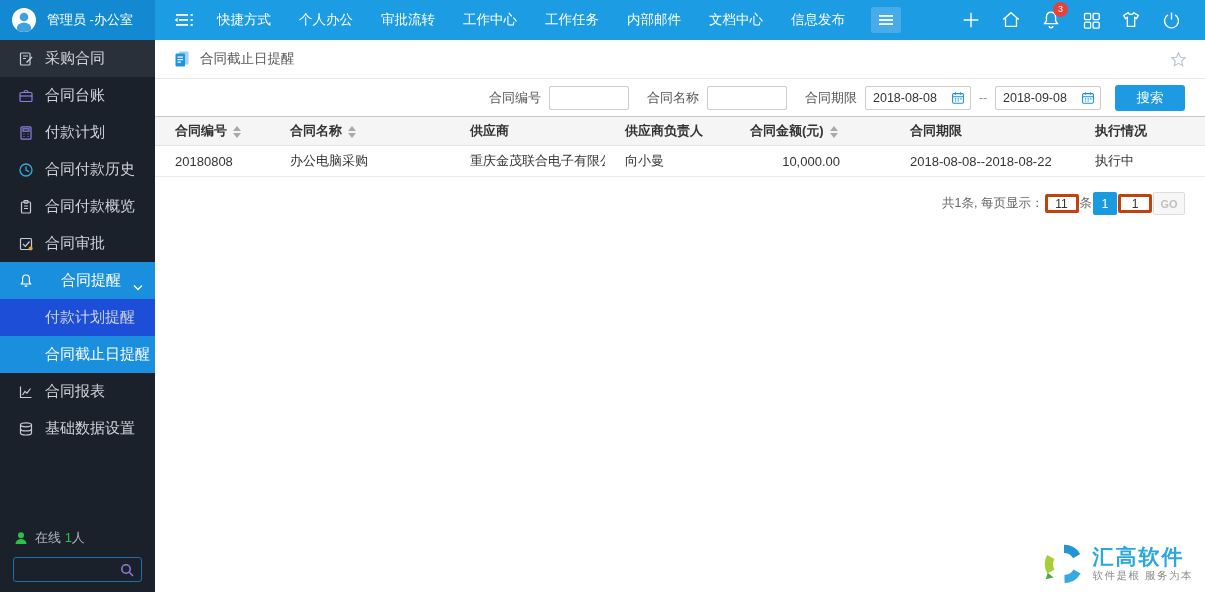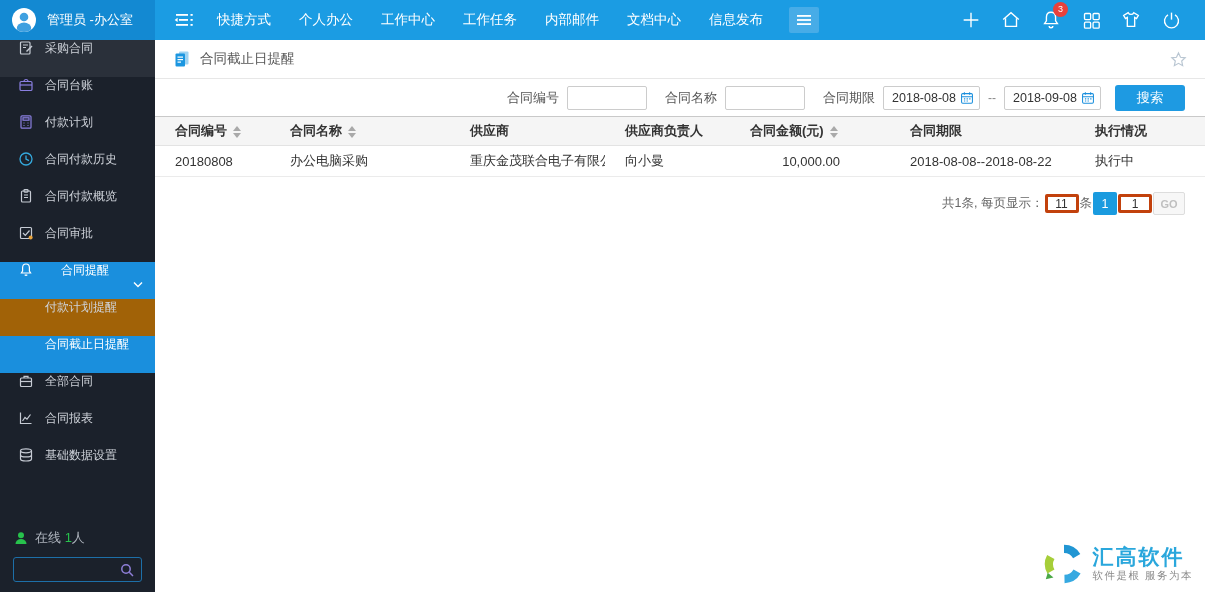--- a/index.html
+++ b/index.html
@@ -19,26 +19,26 @@
     display:flex; align-items:center; justify-content:center; cursor:pointer; }
   .top-icons { margin-left:auto; display:flex; align-items:center; padding-right:14px; }
   .tico { width:40px; height:40px; display:flex; align-items:center; justify-content:center;
     position:relative; cursor:pointer; }
   .badge { position:absolute; top:2px; right:3px; min-width:15px; height:15px; border-radius:8px;
     background:#e8413c; color:#fff; font-size:9px; line-height:15px; text-align:center; padding:0 2px; }
 
   
   .sidebar { position:absolute; top:40px; left:0; width:155px; bottom:0;
     background:#1b212b; z-index:4; }
-  .sitem { height:37px; display:flex; padding-left:17px; gap:11px;
-    color:#cfd3da; font-size:12px; cursor:pointer; position:relative; white-space:nowrap; }
+  .sitem { height:37px; display:flex; align-items:center; padding-left:17px; gap:11px;
+    color:#cfd3da; font-size:15px; cursor:pointer; position:relative; white-space:nowrap; }
   .sitem.alt { background:#2a303a; }
   .sitem.sel { background:#1a8fdd; color:#fff;gap:27px; }
   .sitem .sic { width:17px; display:flex; justify-content:center; flex:none; }
-  .sub { padding-left:45px; background:#a16207; }
+  .sub { padding-left:45px; background:#1d4ed8; }
   .chev { position:absolute; right:12px; top:15px; }
   .side-bottom { position:absolute; left:0; right:0; bottom:10px; }
   .online { display:flex; align-items:center; gap:7px; padding:0 14px; height:24px;
     color:#aeb4bd; font-size:13px; }
   .online b { color:#27c24c; font-weight:normal; }
   .sidesearch { margin:7px 13px 0; height:25px; border:1px solid #1d6fa8; border-radius:3px;
     display:flex; align-items:center; padding:0 7px; gap:4px; }
   .sidesearch input { flex:1; min-width:0; background:transparent; border:none; outline:none;
     color:#cfd3da; font-size:12px; }
 
@@ -47,22 +47,22 @@
   .crumb { height:39px; border-bottom:1px solid #e7e7e7; display:flex; align-items:center;
     padding:0 18px; gap:10px; }
   .crumb .ctitle { color:#555; font-size:13.5px; }
   .crumb .star { margin-left:auto; cursor:pointer; display:flex; }
 
   .filterbar { height:37px; display:flex; align-items:center; justify-content:flex-end;
     padding-right:20px; gap:8px; }
   .flabel { color:#555; font-size:13px; white-space:nowrap; margin-left:10px; }
   .ftext { width:80px; height:24px; border:1px solid #ccc; border-radius:2px; outline:none;
     font-size:13px; padding:0 5px; color:#333; }
-  .datebox { width:97px; height:24px; border:1px solid #ccc; border-radius:2px; display:flex;
-    align-items:center; padding:0 5px 0 7px; gap:4px; cursor:pointer;text-align:right; }
+  .datebox { width:106px; height:24px; border:1px solid #ccc; border-radius:2px; display:flex;
+    align-items:center; padding:0 5px 0 7px; gap:4px; cursor:pointer; }
   .datebox span { flex:1; font-size:12.5px; color:#333; white-space:nowrap; }
   .dsep { color:#888; font-size:12px; }
   .searchbtn { width:70px; height:26px; background:#1e9ae2; color:#fff; border:none;
     border-radius:3px; font-size:13.5px; cursor:pointer; margin-left:6px;
     font-family:"Liberation Sans","DejaVu Sans",sans-serif; }
 
   table.grid { width:100%; border-collapse:collapse; table-layout:fixed; }
   table.grid th { background:#f5f5f5; border-top:1px solid #c9c9c9; border-bottom:1px solid #e3e3e3;
     height:29px; text-align:left; font-size:13px; color:#333; font-weight:bold; padding-left:20px;
     white-space:nowrap; cursor:pointer; }
@@ -116,20 +116,21 @@
         <rect x="17.5" y="4" width="2.2" height="1.8" fill="#fff"></rect>
         <rect x="6" y="9" width="9" height="1.8" fill="#fff"></rect>
         <polygon points="4.6,7.8 1.6,9.9 4.6,12" fill="#fff"></polygon>
         <rect x="3" y="14" width="12" height="1.8" fill="#fff"></rect>
         <rect x="17.5" y="14" width="2.2" height="1.8" fill="#fff"></rect>
         <rect x="17.5" y="9" width="2.2" height="1.8" fill="#fff"></rect>
       </svg>
     </span>
     <span class="tmenu">快捷方式</span>
     <span class="tmenu">个人办公</span>
+    <span class="tmenu">审批流转</span>
     <span class="tmenu">工作中心</span>
     <span class="tmenu">工作任务</span>
     <span class="tmenu">内部邮件</span>
     <span class="tmenu">文档中心</span>
     <span class="tmenu">信息发布</span>
     <span class="more-btn">
       <svg width="16" height="14" viewBox="0 0 16 14">
         <rect x="1" y="2" width="14" height="1.8" fill="#fff"></rect>
         <rect x="1" y="6.1" width="14" height="1.8" fill="#fff"></rect>
         <rect x="1" y="10.2" width="14" height="1.8" fill="#fff"></rect>
@@ -249,30 +250,20 @@
       <svg width="10" height="7" viewBox="0 0 10 7" fill="none" stroke="#fff" stroke-width="1.4">
         <path d="M1 1.5 L5 5.5 L9 1.5"></path>
       </svg>
     </span>
   </div>
   <div class="sitem sub">
     <span>付款计划提醒</span>
   </div>
   <div class="sitem sub sel">
     <span>合同截止日提醒</span>
-  </div>
-  <div class="sitem">
-    <span class="sic">
-      <svg width="16" height="16" viewBox="0 0 16 16" fill="none" stroke="#c6cbd4" stroke-width="1.2">
-        <rect x="2.5" y="5" width="11" height="8.5" rx="1"></rect>
-        <path d="M6 5 V3.3 H10 V5"></path>
-        <path d="M2.5 8.5 H13.5"></path>
-      </svg>
-    </span>
-    <span>全部合同</span>
   </div>
   <div class="sitem">
     <span class="sic">
       <svg width="16" height="16" viewBox="0 0 16 16" fill="none" stroke="#c6cbd4" stroke-width="1.2">
         <path d="M2.5 2.5 V13.5 H13.5"></path>
         <path d="M4.5 11 L7 7.5 L9 9.2 L12.5 4.5"></path>
       </svg>
     </span>
     <span>合同报表</span>
   </div>

